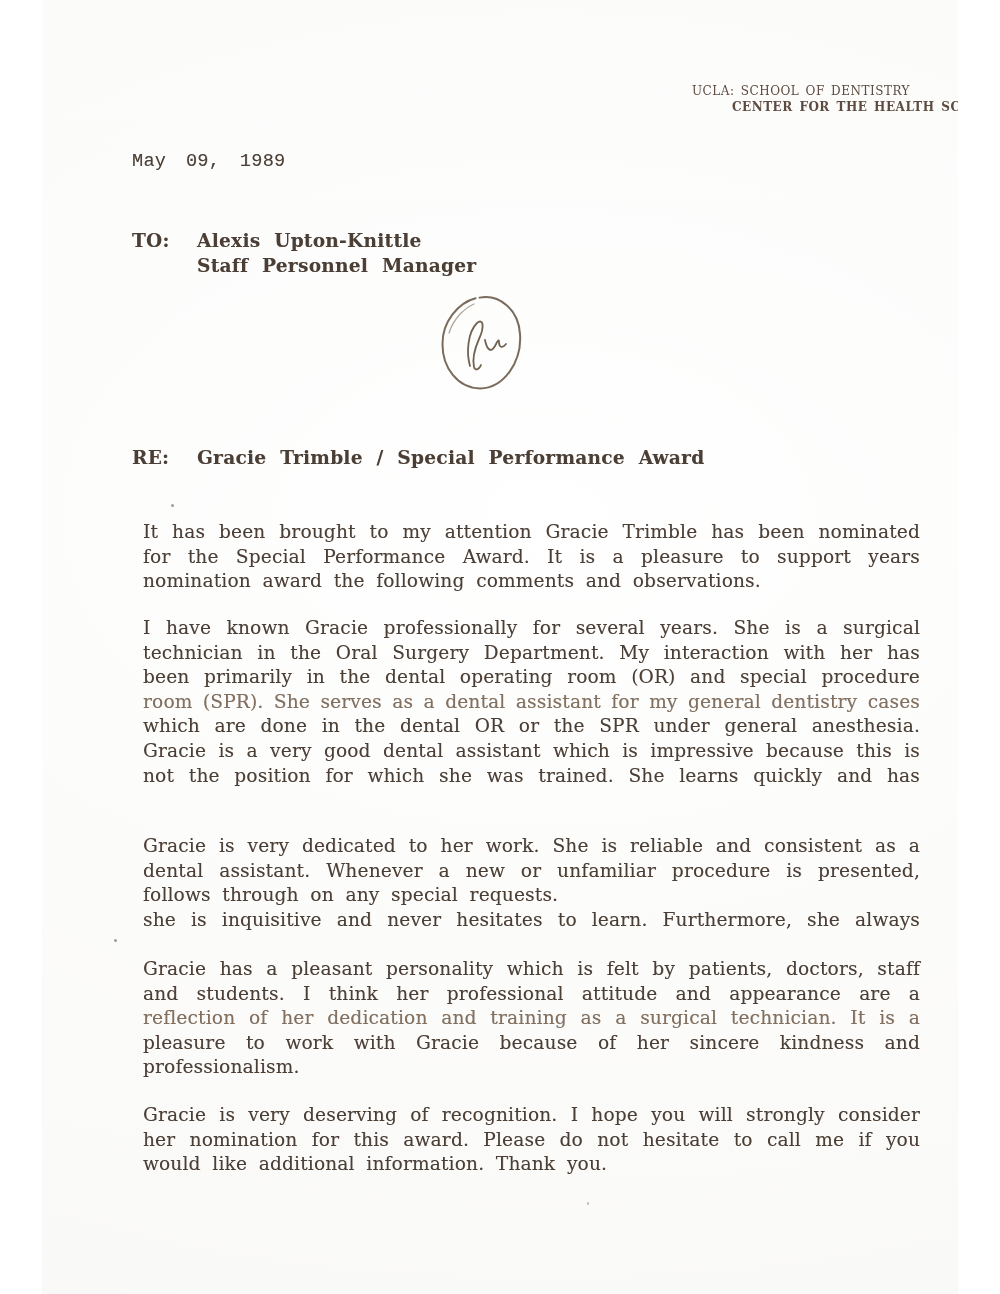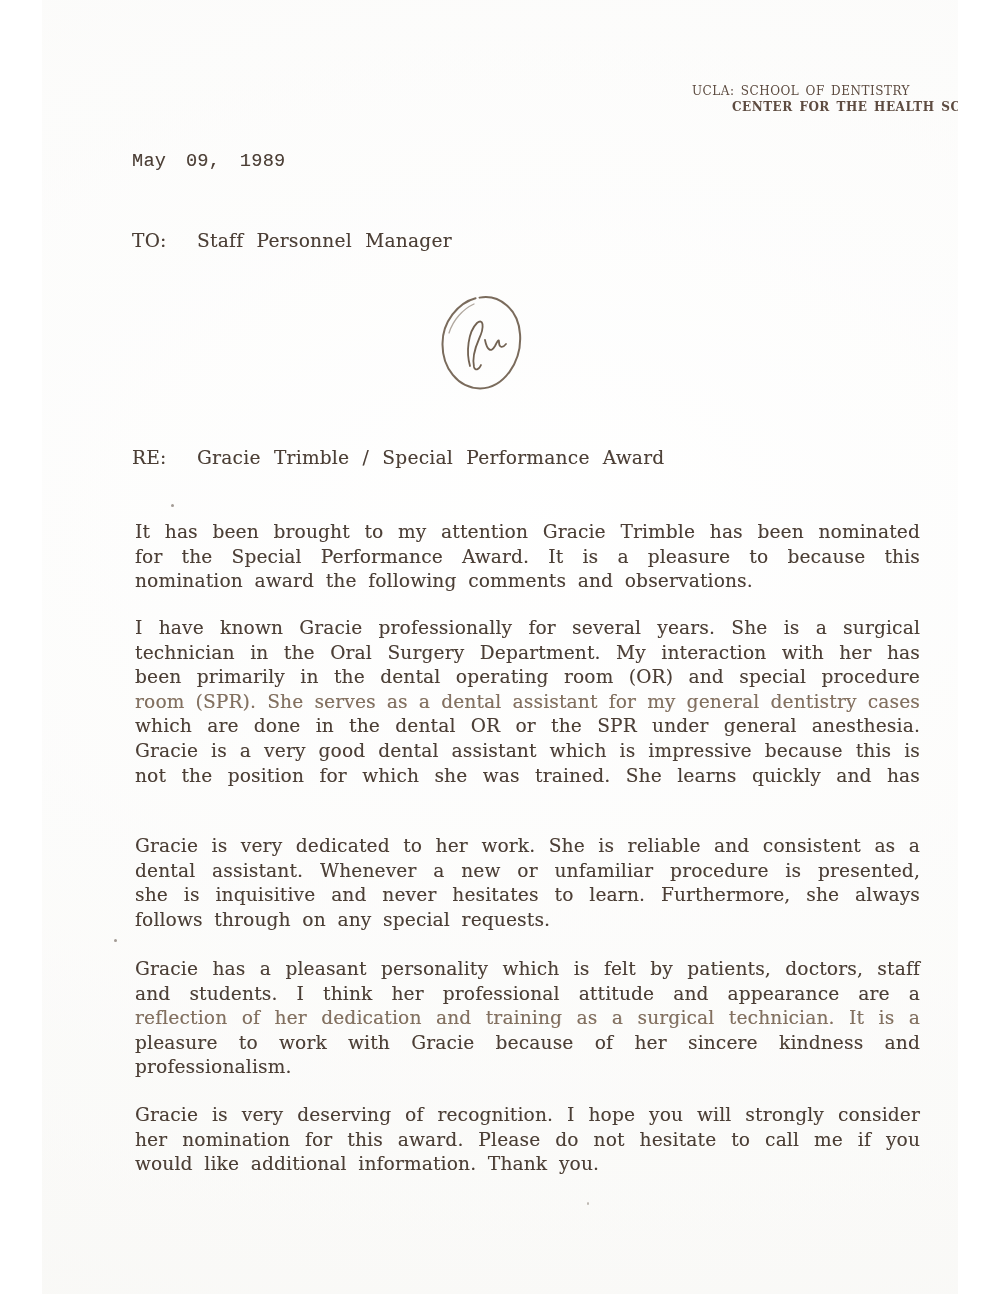--- a/index.html
+++ b/index.html
@@ -48,20 +48,21 @@
     font-family:Liberation Mono, monospace;
   }
   
   .memo-block{
     position:absolute;
     left:90px;
     width:700px;
     font-size:18.5px;
     line-height:24.6px;
     letter-spacing:0.3px;
+    font-weight:bold;
   }
   .memo-label{
     position:absolute;
     left:0; top:0;
   }
   .memo-content{
     margin-left:65px;
     word-spacing:0.38em;
   }
   
@@ -71,20 +72,21 @@
     width:785px;
     font-size:18.5px;
     line-height:24.6px;
     letter-spacing:0.2px;
   }
   .para .line{
     text-align:justify;
     text-align-last:justify;
     word-spacing:0.1em;
     text-shadow:0.3px 0 0 rgba(75,62,53,0.35);
+    margin-left:8px;
   }
   .para .line.last{
     text-align-last:left;
     word-spacing:0.3em;
   }
   .para .line.faded{
     color:var(--ink-faded);
     filter:blur(0.35px);
   }
   .memo-content div, .memo-content span, .date, .memo-label{
@@ -121,20 +123,21 @@
   <div class="letterhead">
     <div class="lh1">UCLA: SCHOOL OF DENTISTRY</div>
     <div class="lh2">CENTER FOR THE HEALTH SCIENCES</div>
   </div>
 
   <div class="date">May 09, 1989</div>
 
   <div class="memo-block" style="top:229px">
     <span class="memo-label">TO:</span>
     <div class="memo-content">
+        <div>Alexis Upton-Knittle</div>
         <div>Staff Personnel Manager</div>
       </div>
   </div>
 
 
   <svg class="annotation" viewBox="0 0 100 108" aria-hidden="true">
     <path d="M56 8 C76 7 93 25 91 50 C89 78 67 101 44 98 C22 95 9 72 13 48 C16 27 34 10 52 8" stroke-width="2" opacity="0.85" transform="rotate(-8 50 54)"></path>
     <path d="M44 14 C33 19 23 30 19 43" stroke-width="1.3" opacity="0.5"></path>
     <path d="M40 76 C36 62 38 42 47 33 C53 28 55 36 49 49 C45 58 42 68 44 77 C45 81 49 80 51 75" stroke-width="1.8" opacity="0.9"></path>
     <path d="M55 50 C57 60 61 63 65 56 C67 52 69 48 69 52 C69 57 72 59 76 54" stroke-width="1.8" opacity="0.9"></path>
@@ -142,37 +145,37 @@
 
   <div class="memo-block" style="top:446px">
     <span class="memo-label">RE:</span>
     <div class="memo-content">
       <span>Gracie Trimble / Special Performance Award</span>
     </div>
   </div>
 
   <div class="para" style="top:520px">
       <div class="line">It has been brought to my attention Gracie Trimble has been nominated</div>
-      <div class="line">for the Special Performance Award.  It is a pleasure to because this</div>
+      <div class="line">for the Special Performance Award.  It is a pleasure to support years</div>
       <div class="line last">nomination award the following comments and observations.</div>
     </div>
   <div class="para" style="top:616px">
       <div class="line">I have known Gracie professionally for several years.  She is a surgical</div>
       <div class="line">technician in the Oral Surgery Department.  My interaction with her has</div>
       <div class="line">been primarily in the dental operating room (OR) and special procedure</div>
       <div class="line faded">room (SPR).  She serves as a dental assistant for my general dentistry cases</div>
       <div class="line">which are done in the dental OR or the SPR under general anesthesia.</div>
       <div class="line">Gracie is a very good dental assistant which is impressive because this is</div>
       <div class="line">not the position for which she was trained.  She learns quickly and has</div>
     </div>
   <div class="para" style="top:834px">
       <div class="line">Gracie is very dedicated to her work.  She is reliable and consistent as a</div>
       <div class="line">dental assistant.  Whenever a new or unfamiliar procedure is presented,</div>
+      <div class="line last">follows through on any special requests.</div>
       <div class="line">she is inquisitive and never hesitates to learn.  Furthermore, she always</div>
-      <div class="line last">follows through on any special requests.</div>
     </div>
   <div class="para" style="top:957px">
       <div class="line">Gracie has a pleasant personality which is felt by patients, doctors, staff</div>
       <div class="line">and students.  I think her professional attitude and appearance are a</div>
       <div class="line faded">reflection of her dedication and training as a surgical technician.  It is a</div>
       <div class="line">pleasure to work with Gracie because of her sincere kindness and</div>
       <div class="line last">professionalism.</div>
     </div>
   <div class="para" style="top:1103px">
       <div class="line">Gracie is very deserving of recognition.  I hope you will strongly consider</div>

